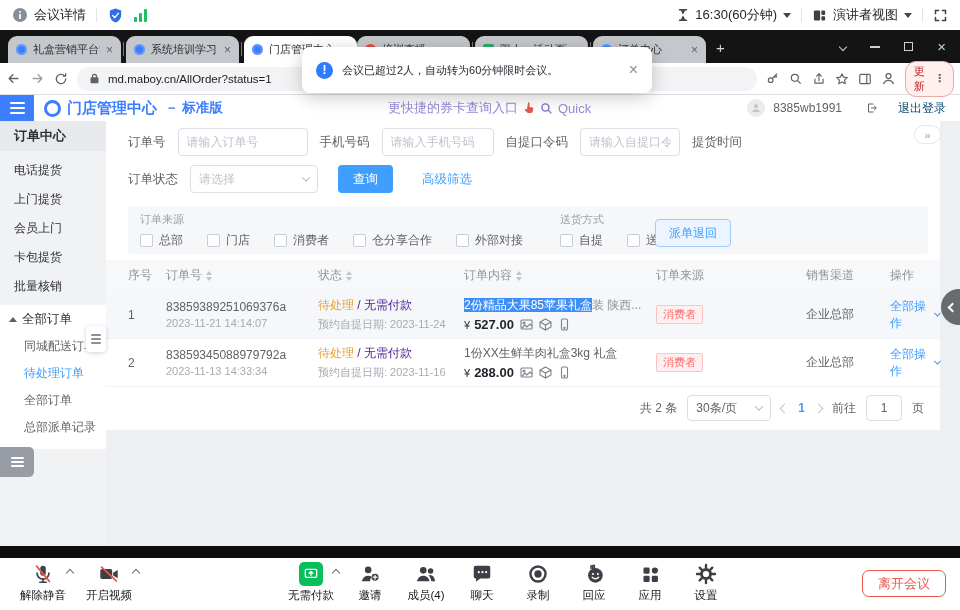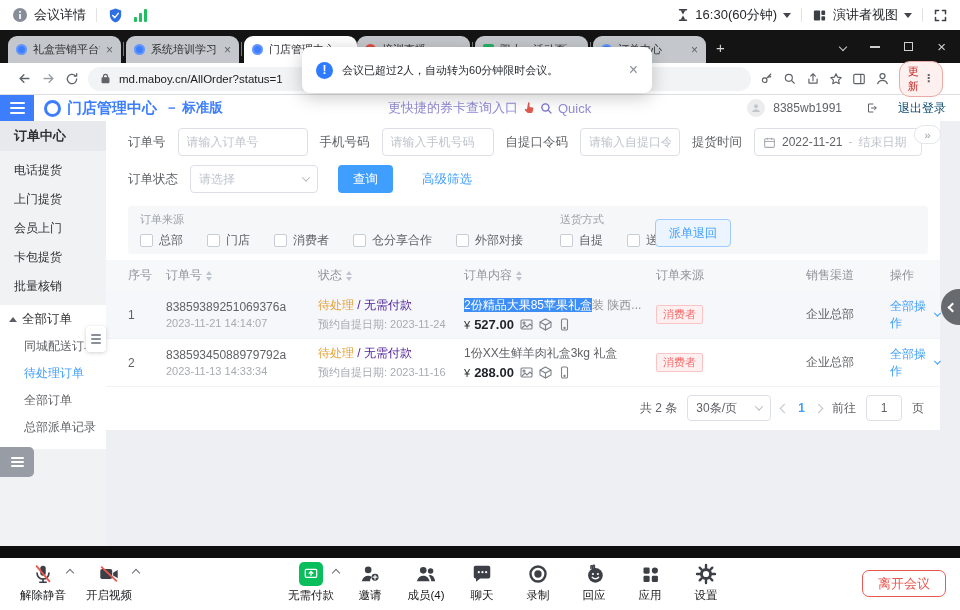--- a/index.html
+++ b/index.html
@@ -28,21 +28,21 @@
 .fav.green{background:#27b262;border-radius:2px}
 .tabsep{width:1px;height:14px;background:#77797d;margin:0 2px 7px 2px}
 .newtab{color:#d6d6d6;font-size:15px;margin:0 0 7px 10px;cursor:pointer}
 .win-controls{margin-left:auto;display:flex;align-items:center;gap:24px;padding:0 14px 0 0;height:100%}
 .wc{color:#cfcfcf;font-size:12px;cursor:pointer;display:inline-flex;align-items:center}
 .cv{display:inline-block;width:6px;height:6px;border-right:1.6px solid #cfcfcf;border-bottom:1.6px solid #cfcfcf;transform:rotate(45deg)}
 .wmin{display:inline-block;width:10px;height:2px;background:#cfcfcf}
 .wmax{display:inline-block;width:9px;height:9px;border:1.5px solid #cfcfcf}
 
 
-.addr{position:absolute;top:63px;left:0;right:0;height:32px;background:#fff;border-bottom:1px solid #dcdee1;display:flex;align-items:center;padding:0 17px;gap:9px;z-index:10}
+.addr{position:absolute;top:63px;left:0;right:0;height:32px;background:#fff;border-bottom:1px solid #dcdee1;display:flex;align-items:center;padding:0 6px;gap:9px;z-index:10}
 .addr svg{flex:0 0 auto}
 .url-pill{height:24px;width:700px;background:#f1f3f4;border-radius:12px;display:flex;align-items:center;gap:8px;padding:0 12px;font-size:11.5px;color:#202124}
 .addr-right{margin-left:auto;display:flex;align-items:center;gap:9px}
 .update-pill{display:flex;align-items:center;gap:4px;border:1px solid #eBaaa3;background:#fdf0ee;color:#c5221f;font-size:11px;border-radius:11px;padding:2px 8px;cursor:pointer}
 .update-pill .dots{color:#5f6368;font-weight:bold;letter-spacing:0}
 
 
 .app-header{position:absolute;top:95px;left:0;right:0;height:26px;background:#fff;display:flex;align-items:center;z-index:9}
 .burger{width:34px;height:26px;background:#3d7eff;display:flex;flex-direction:column;justify-content:center;align-items:center;gap:3px;cursor:pointer}
 .burger i{display:block;width:15px;height:2px;background:#fff;border-radius:1px}
@@ -381,29 +381,20 @@
     <div class="card">
 
       <div class="frow" style="top:7px">
         <span class="lab">订单号</span>
         <input class="tin" style="width: 130px;" placeholder="请输入订单号">
         <span class="lab">手机号码</span>
         <input class="tin" style="width: 112px;" placeholder="请输入手机号码">
         <span class="lab">自提口令码</span>
         <input class="tin" style="width: 100px;" placeholder="请输入自提口令码">
         <span class="lab">提货时间</span>
-        <div class="datebox">
-          <svg width="13" height="13" viewBox="0 0 24 24" fill="none" stroke="#a8abb2" stroke-width="2">
-              <rect x="3" y="5" width="18" height="16" rx="2"></rect>
-              <path d="M3 10h18M8 3v4M16 3v4"></path>
-            </svg>
-          <span>2022-11-21</span>
-          <span style="color:#c0c4cc">-</span>
-          <span class="ph">结束日期</span>
-        </div>
       </div>
       <div class="collapse-pill">»</div>
 
       <div class="frow" style="top:44px">
         <span class="lab">订单状态</span>
         <div class="selbox" style="width:128px">
           <span>请选择</span>
           <span class="cv-g"></span>
         </div>
         <button class="btn-primary" style="margin-left:8px">查询</button>

